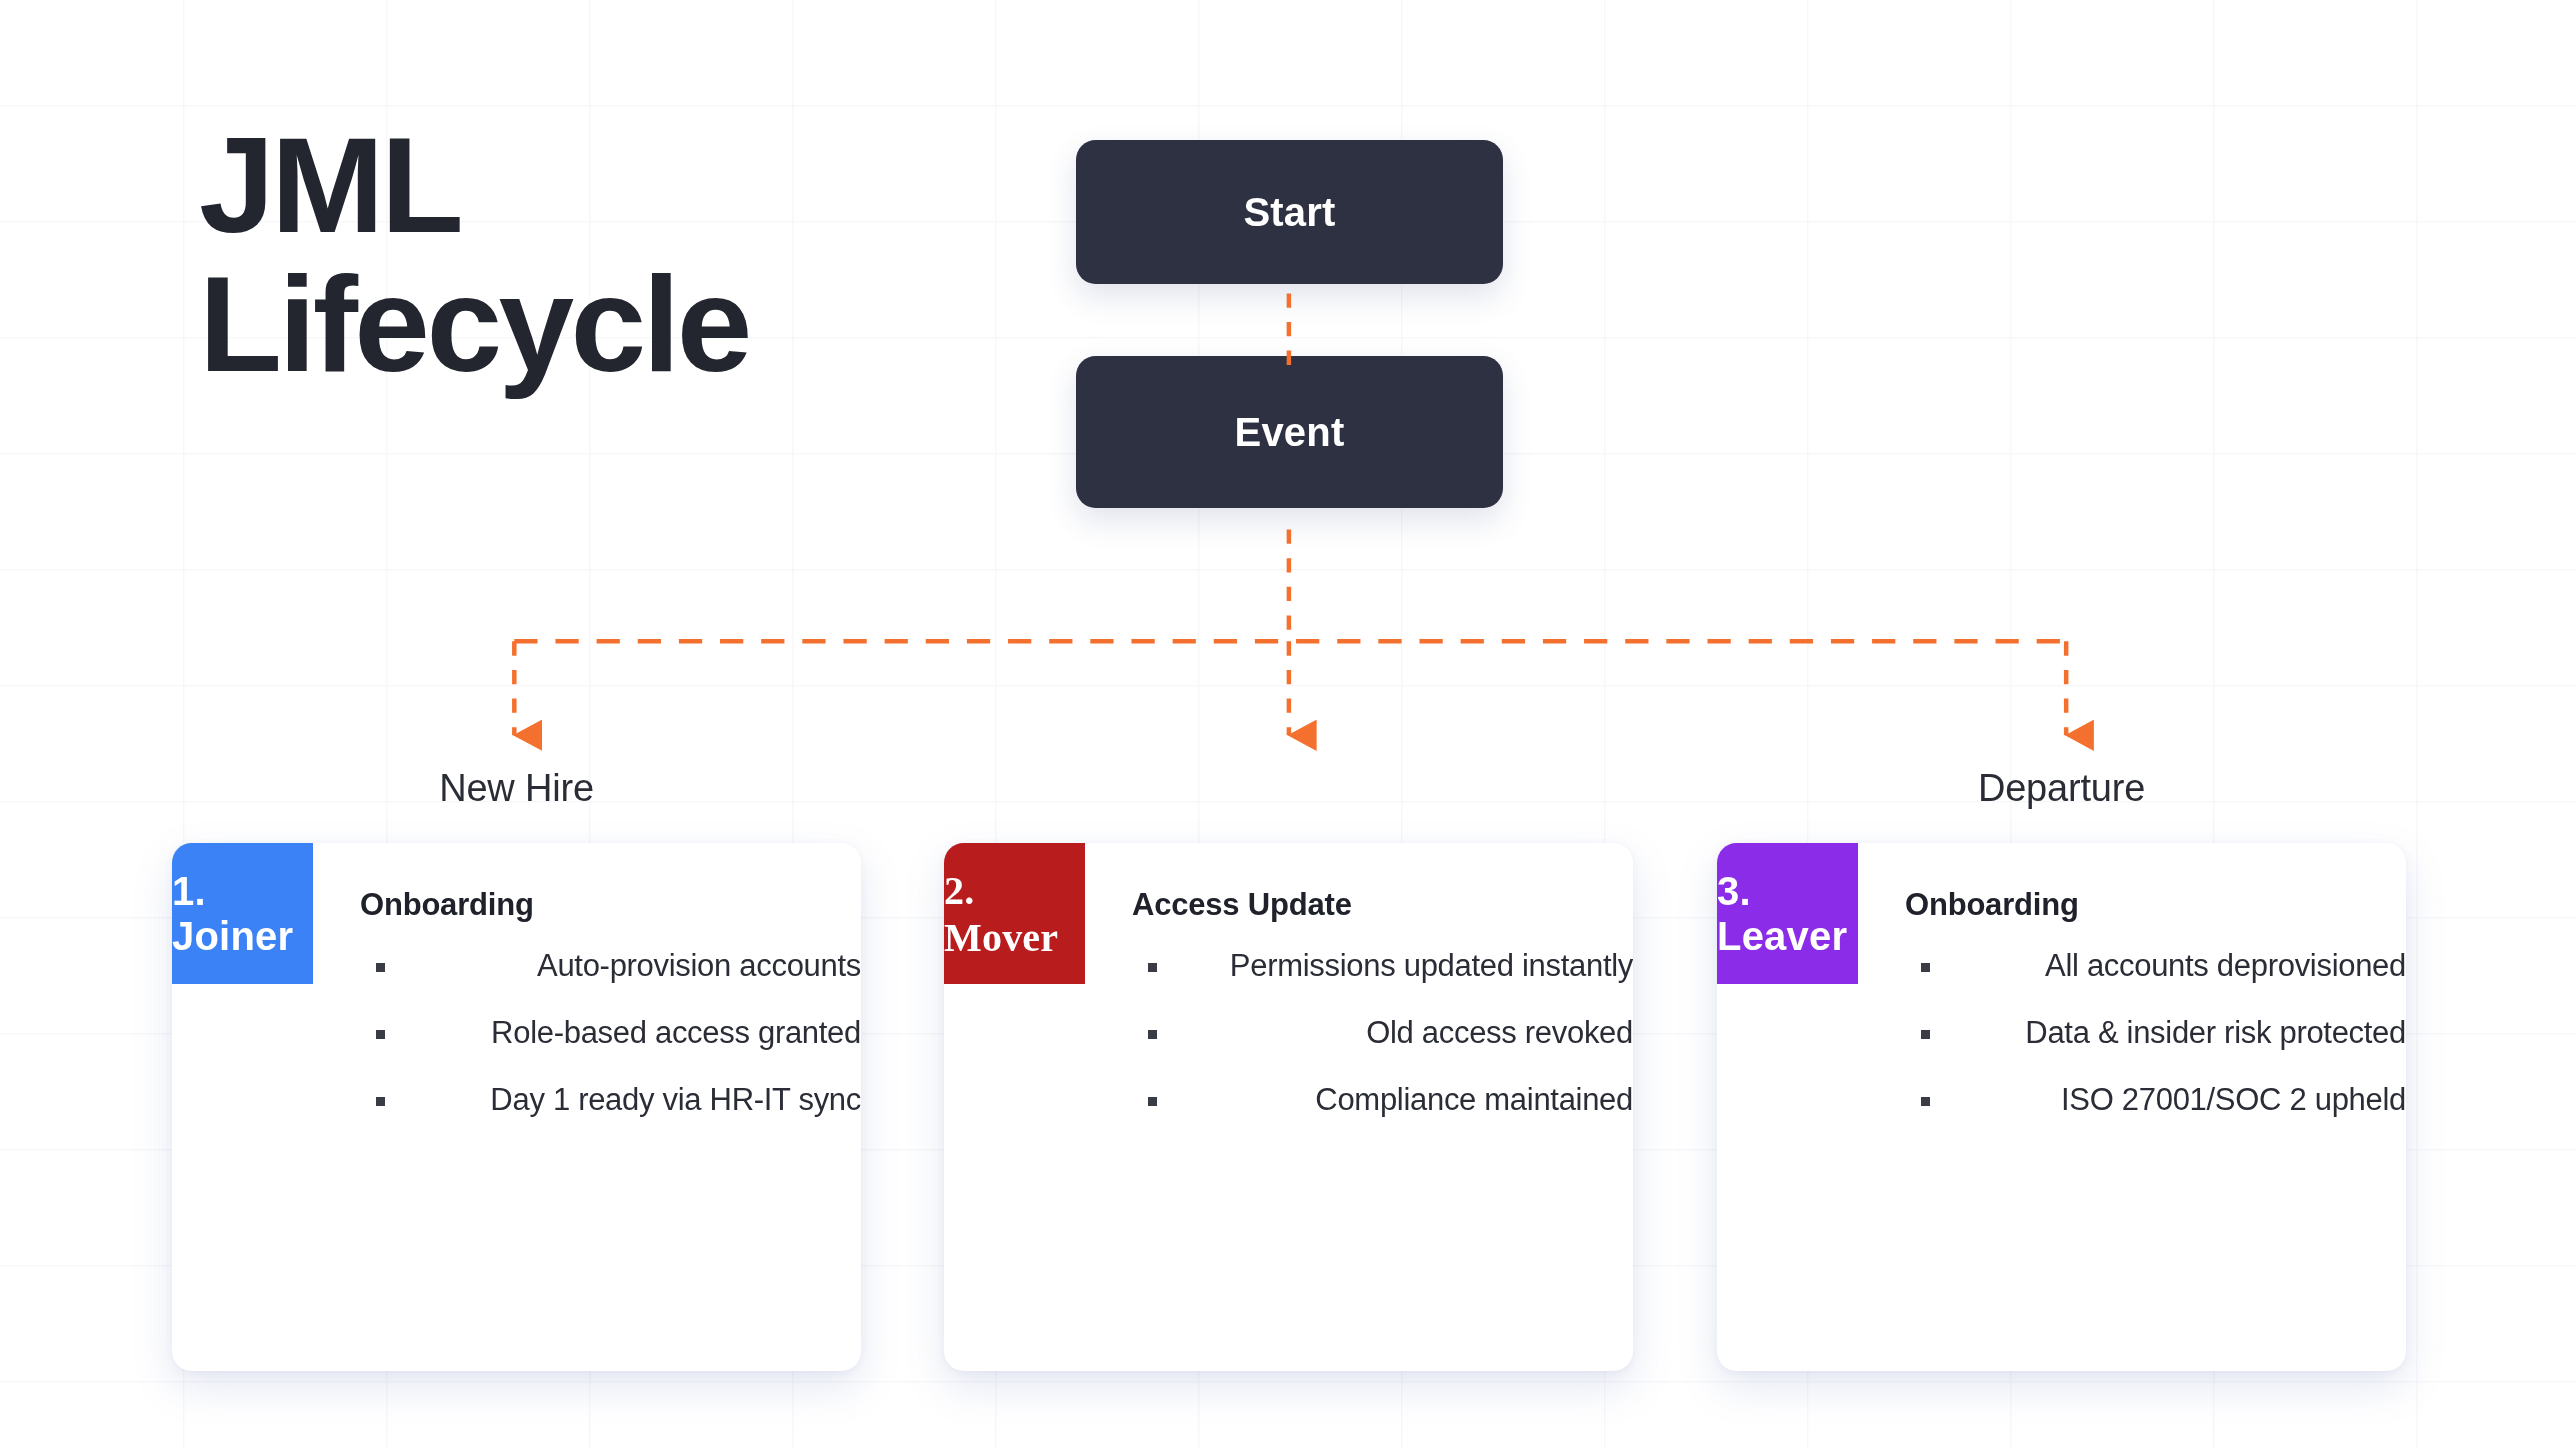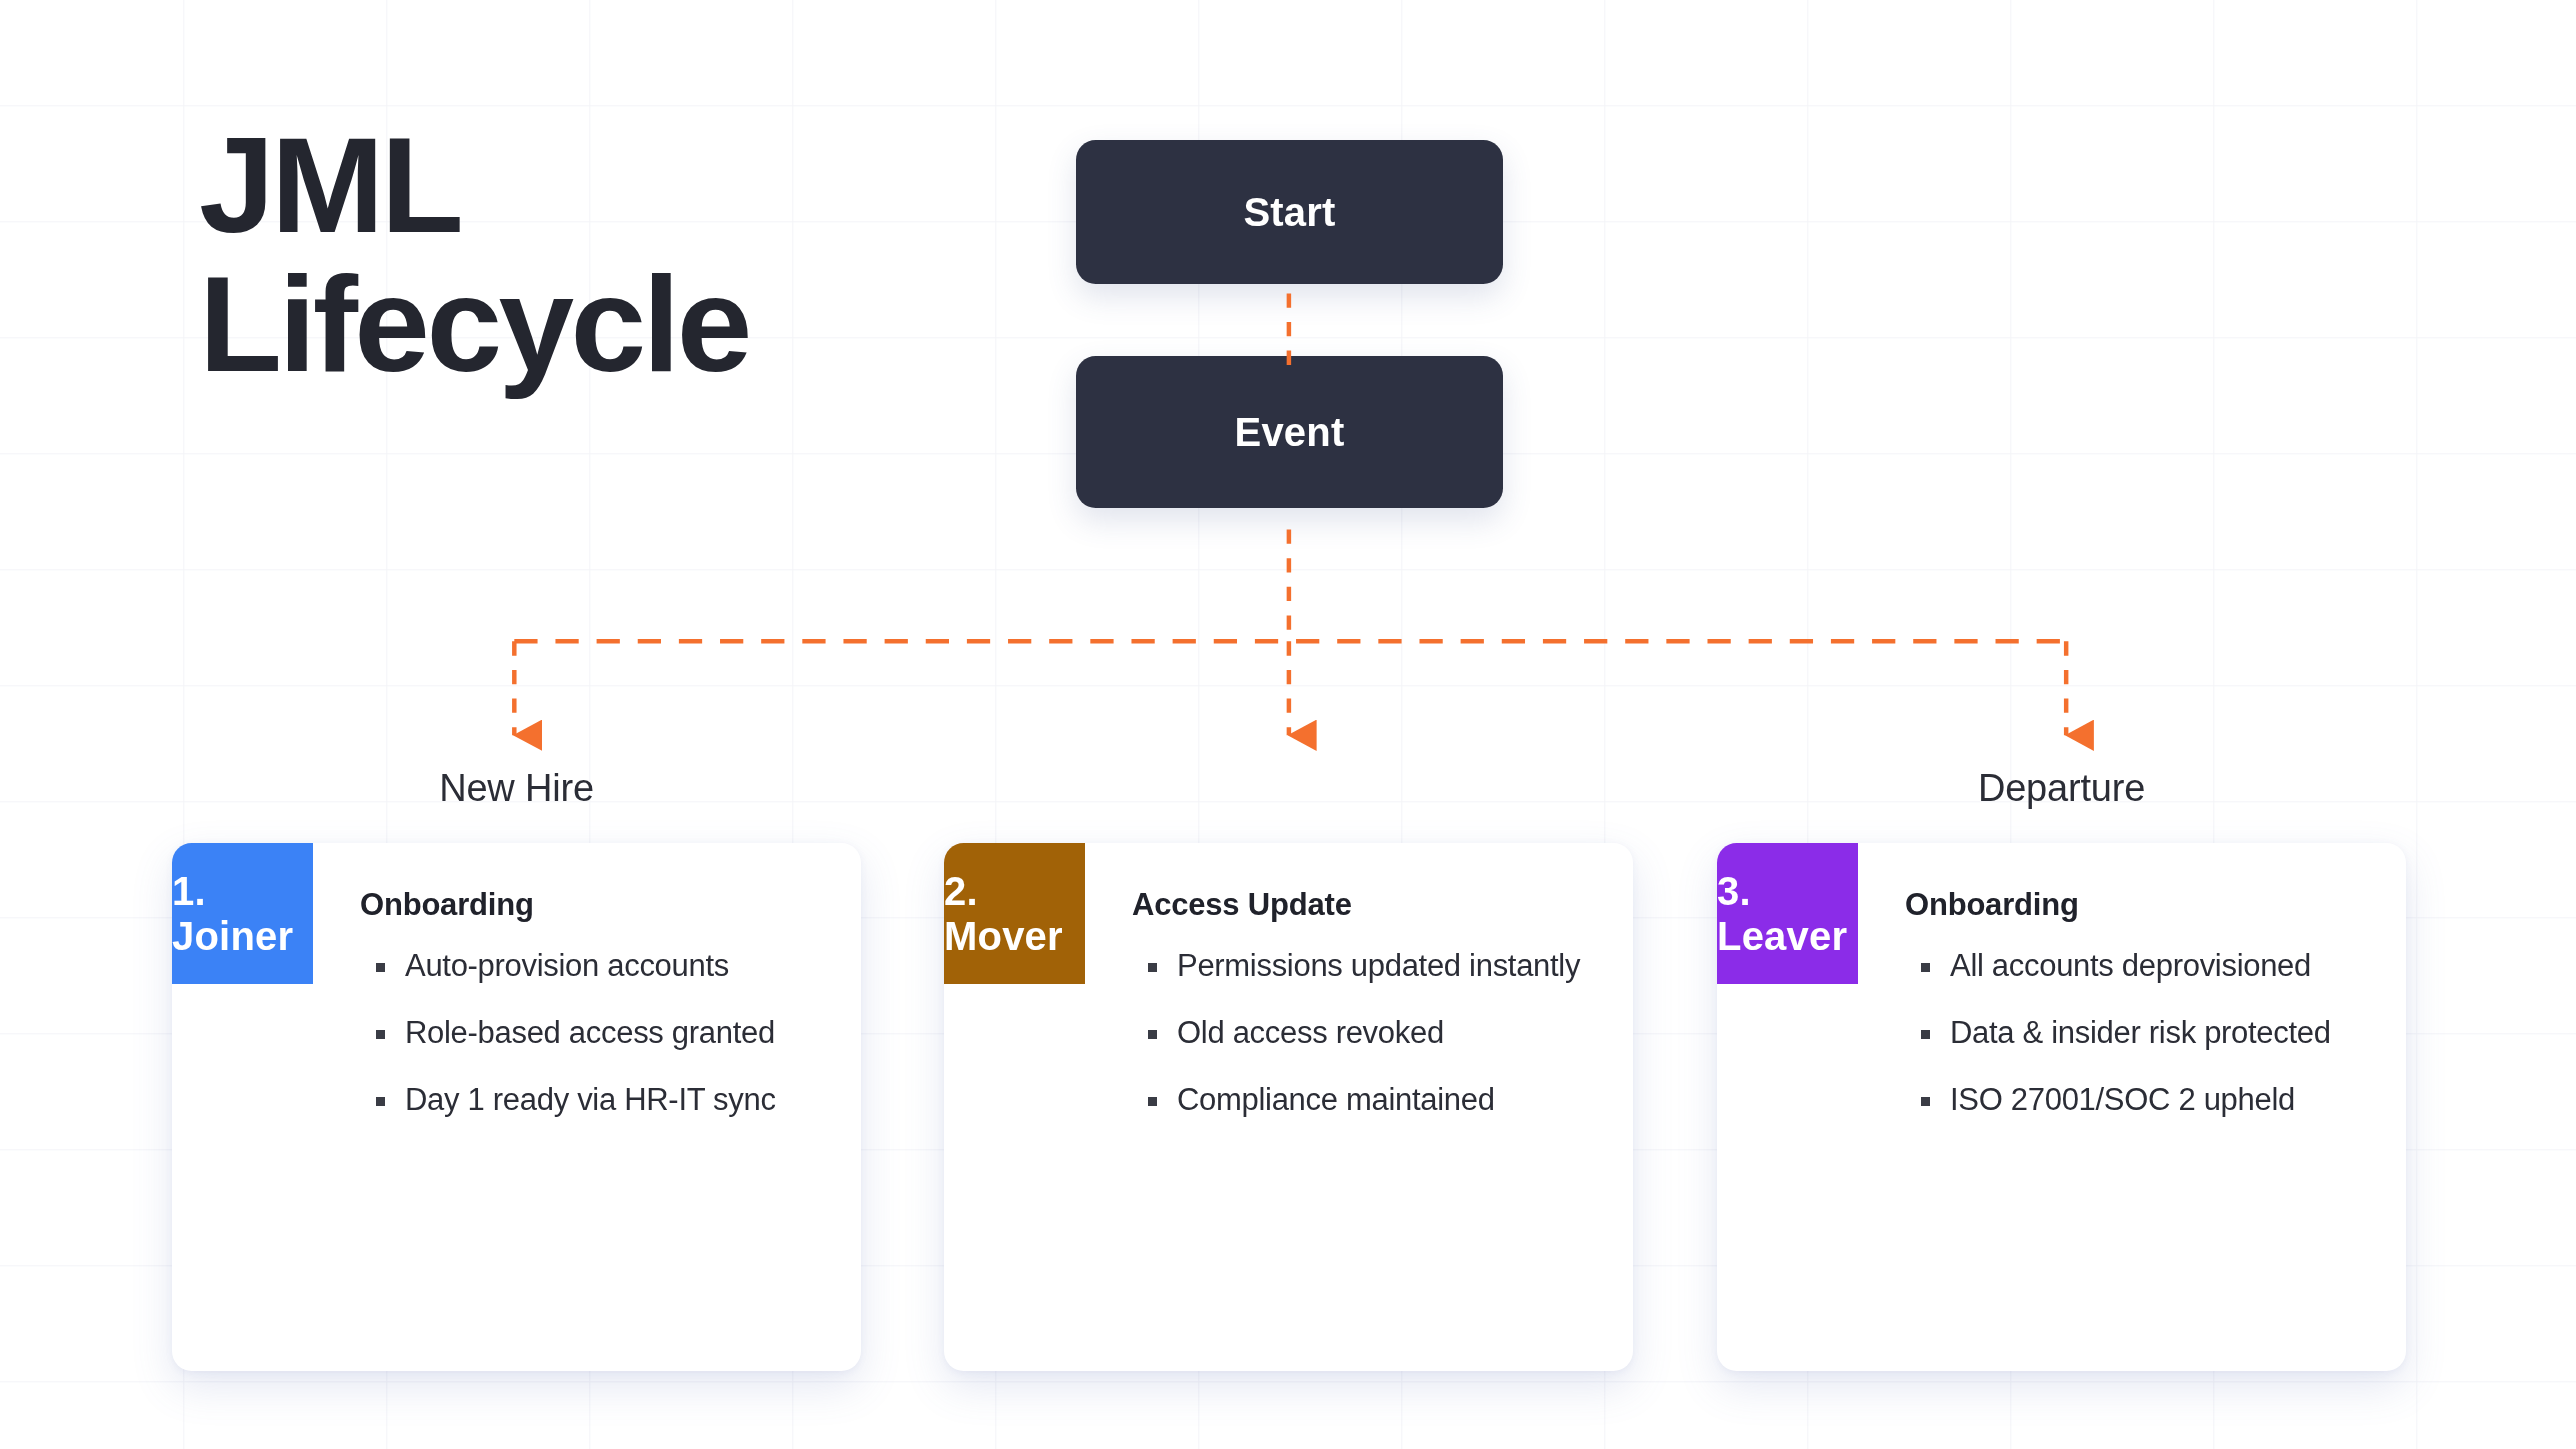--- a/index.html
+++ b/index.html
@@ -111,21 +111,21 @@
   }
 
   .card-subtitle {
     font-size:31px;
     font-weight:700;
     color:#20222b;
     letter-spacing:-0.2px;
     margin-bottom:27px;
   }
 
-  .bullet-list { list-style:none; padding-left:16px; }
+  .bullet-list { list-style:none; padding-left:16px;text-align:right; }
 
   .bullet-item {
     position:relative;
     font-size:31px;
     font-weight:400;
     color:#2b2d36;
     letter-spacing:-0.3px;
     line-height:1.0;
     padding-left:29px;
     margin-bottom:36px;
@@ -185,21 +185,21 @@
       <div class="card-subtitle">Onboarding</div>
       <ul class="bullet-list">
         <li class="bullet-item">Auto-provision accounts</li>
         <li class="bullet-item">Role-based access granted</li>
         <li class="bullet-item">Day 1 ready via HR-IT sync</li>
       </ul>
     </div>
   </div>
 
   <div class="card" id="card-1">
-    <div class="card-header" style="background: #a16207;">2. Mover</div>
+    <div class="card-header" style="background: #b91c1c; font-family: Liberation Serif, serif;">2. Mover</div>
     <div class="card-body">
       <div class="card-subtitle">Access Update</div>
       <ul class="bullet-list">
         <li class="bullet-item">Permissions updated instantly</li>
         <li class="bullet-item">Old access revoked</li>
         <li class="bullet-item">Compliance maintained</li>
       </ul>
     </div>
   </div>
 

